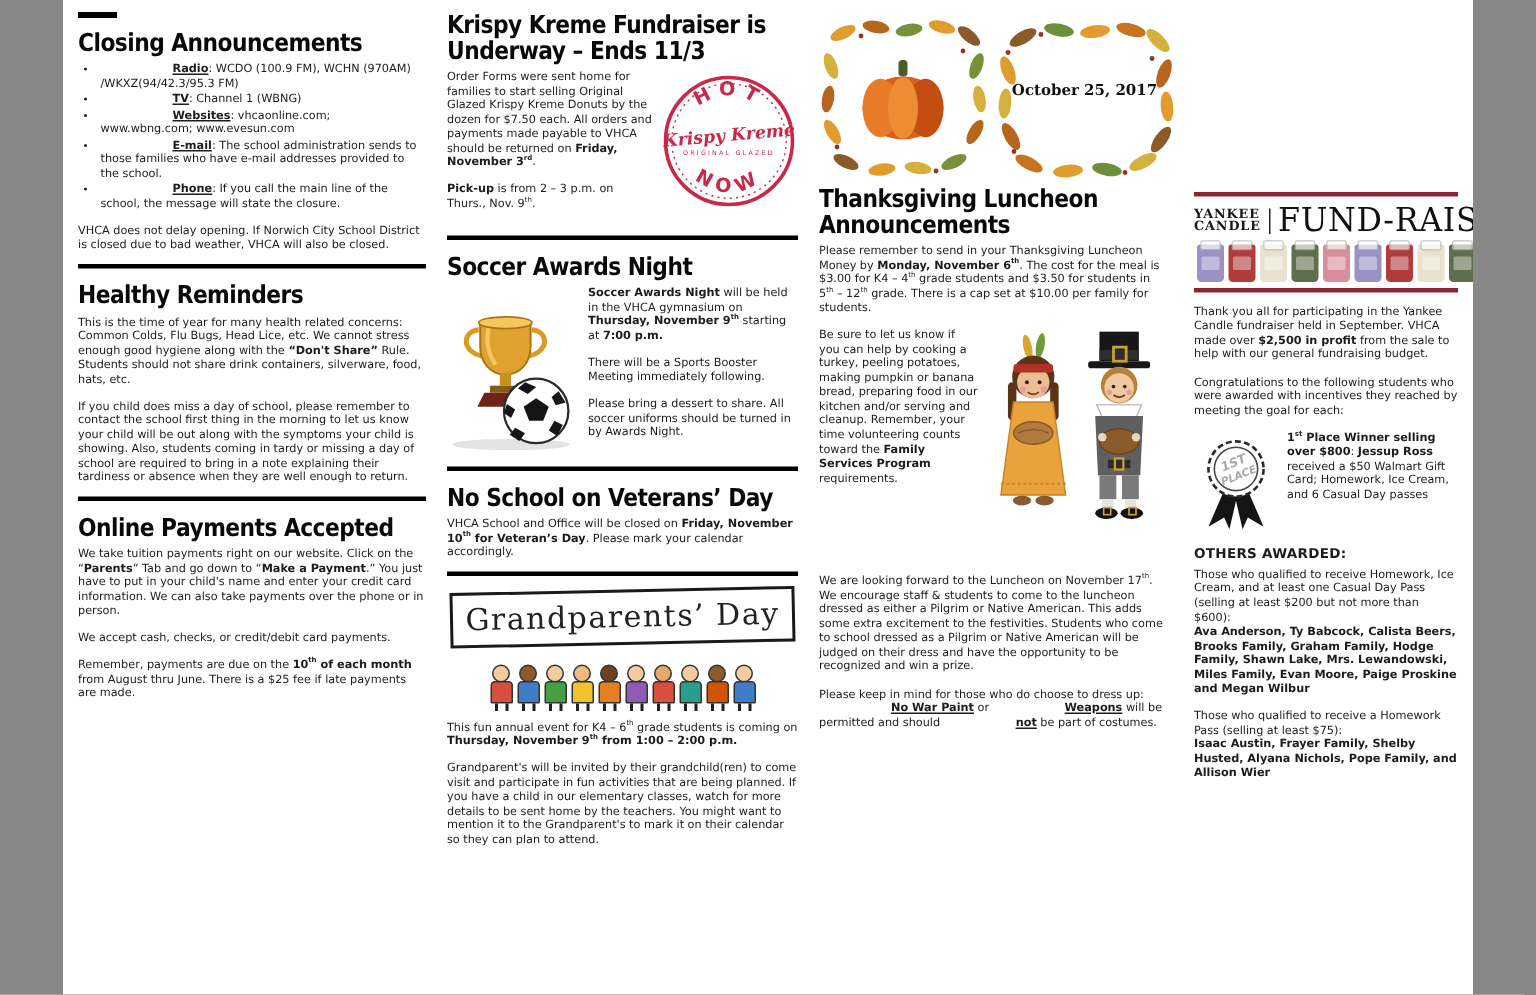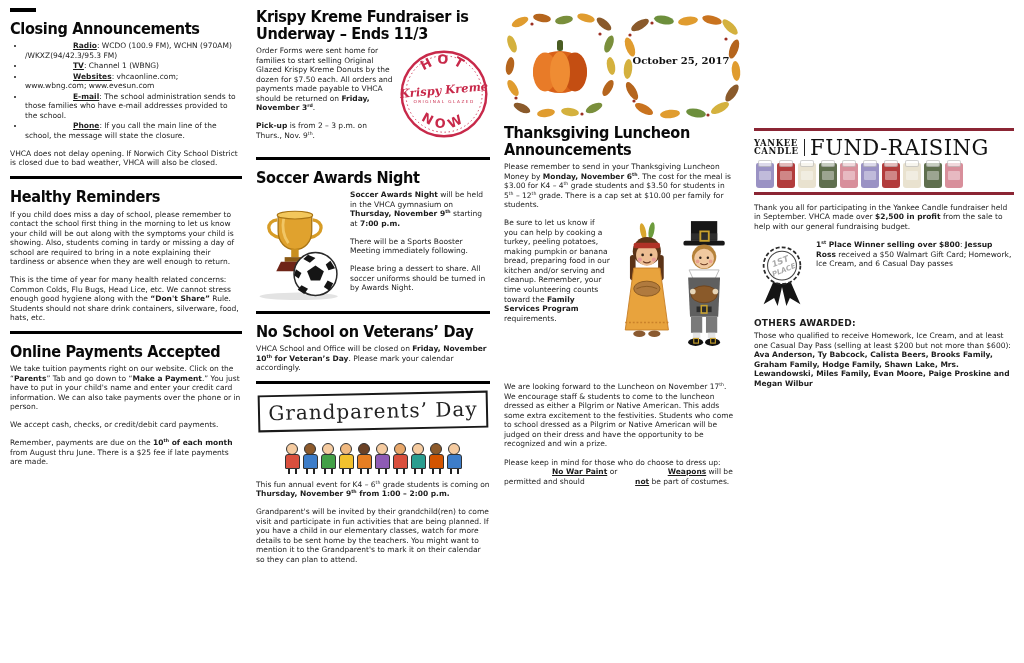--- a/index.html
+++ b/index.html
@@ -1,16 +1,16 @@
 <!DOCTYPE html>
 <html><head>
 <meta charset="utf-8">
 <style>
   html,body{margin:0;padding:0;background:#888;}
-  .page{position:relative;width:1024px;height:663px;background:#fff;overflow:hidden;
+  .page{position:relative;width:940px;height:663px;background:#fff;overflow:hidden;
         font-family:"DejaVu Sans",sans-serif;color:#1c1c1c;font-size:7.5px;line-height:1.27;
         display:flex;gap:14px;padding:8px 10px 0 10px;box-sizing:border-box;margin:0 auto;justify-content:center;}
   .col{flex:none;}
   .col1{width:232px;}
   .col2{width:234px;}
   .righthalf{flex:1;display:flex;flex-direction:column;min-width:0;}
   .rightcols{display:flex;gap:18px;flex:1;}
   .col3{width:232px;flex:none;}
   .col4{flex:1;min-width:0;}
 
@@ -91,22 +91,22 @@
         <li><span class="b u">E-mail</span><span>: The school administration sends to those families who have e-mail addresses provided to the school.</span></li>
         <li><span class="b u">Phone</span><span>: If you call the main line of the school, the message will state the closure.</span></li>
       </ul>
       <p class="p">VHCA does not delay opening.  If Norwich City School District is closed due to bad weather, VHCA will also be closed.</p>
     </section>
 
     <div class="rule"></div>
 
     <section>
       <span class="h">Healthy Reminders</span>
+      <p class="p"><span>This is the time of year for many health related concerns: Common Colds, Flu Bugs, Head Lice, etc.  We cannot stress enough good hygiene along with the </span><span class="b">“Don't Share”</span><span> Rule.  Students should not share drink containers, silverware, food, hats, etc.</span></p>
       <p class="p">If you child does miss a day of school, please remember to contact the school first thing in the morning to let us know your child will be out along with the symptoms your child is showing.  Also, students coming in tardy or missing a day of school are required to bring in a note explaining their tardiness or absence when they are well enough to return.</p>
-      <p class="p"><span>This is the time of year for many health related concerns: Common Colds, Flu Bugs, Head Lice, etc.  We cannot stress enough good hygiene along with the </span><span class="b">“Don't Share”</span><span> Rule.  Students should not share drink containers, silverware, food, hats, etc.</span></p>
     </section>
 
     <div class="rule"></div>
 
     <section>
       <span class="h">Online Payments Accepted</span>
       <p class="p"><span>We take tuition payments right on our website.  Click on the “</span><span class="b">Parents</span><span>” Tab and go down to “</span><span class="b">Make a Payment</span><span>.”  You just have to put in your child's name and enter your credit card information.  We can also take payments over the phone or in person.</span></p>
       <p class="p">We accept cash, checks, or credit/debit card payments.</p>
       <p class="p"><span>Remember, payments are due on the </span><span class="b">10</span><sup class="b">th</sup><span class="b"> of each month</span><span> from August thru June.  There is a $25 fee if late payments are made.</span></p>
     </section>
@@ -408,33 +408,35 @@
               </div>
               <div class="jar" style="background: rgb(216, 143, 155);">
                 <div class="jar-lid"></div>
                 <div class="jar-label"></div>
               </div>
             </div>
           <div class="yc-line" style="background: rgb(139, 37, 52);"></div>
         </div>
 
         <p class="p"><span>Thank you all for participating in the Yankee Candle fundraiser held in September.  VHCA made over </span><span class="b">$2,500 in profit</span><span> from the sale to help with our general fundraising budget.</span></p>
+        <p class="p">Congratulations to the following students who were awarded with incentives they reached by meeting the goal for each:</p>
 
         <div class="award-wrap">
           <svg class="rosette" viewBox="0 0 64 78">
             <polygon points="24,40 11,70 23,63 27,72 33,46" fill="#151515"></polygon>
             <polygon points="40,40 53,70 41,63 37,72 31,46" fill="#151515"></polygon>
             <circle cx="32" cy="26" r="21" fill="#ffffff" stroke="#2a2a2a" stroke-width="2" stroke-dasharray="4.5 2.5"></circle>
             <circle cx="32" cy="26" r="16.5" fill="#ffffff" stroke="#444" stroke-width="1.2"></circle>
             <g transform="rotate(-22 32 26)" fill="#a9a9a9" font-family="DejaVu Sans" font-style="italic" font-weight="bold" text-anchor="middle">
               <text x="32" y="24" font-size="9.5">1ST</text>
               <text x="32" y="34" font-size="8">PLACE</text>
             </g>
           </svg>
           <p class="p"><span class="b">1</span><sup class="b">st</sup><span class="b"> Place Winner selling over $800</span><span>: </span><span class="b">Jessup Ross</span><span> received a $50 Walmart Gift Card; Homework, Ice Cream, and 6 Casual Day passes</span></p>
         </div>
 
         <div class="others-h clear">OTHERS AWARDED:</div>
         <p class="p"><span>Those who qualified to receive Homework, Ice Cream, and at least one Casual Day Pass (selling at least $200 but not more than $600):</span><br><span class="b">Ava Anderson, Ty Babcock, Calista Beers, Brooks Family, Graham Family, Hodge Family, Shawn Lake, Mrs. Lewandowski, Miles Family, Evan Moore, Paige Proskine and Megan Wilbur</span></p>
+        <p class="p"><span>Those who qualified to receive a Homework Pass (selling at least $75):</span><br><span class="b">Isaac Austin, Frayer Family, Shelby Husted, Alyana Nichols, Pope Family, and Allison Wier</span></p>
       </div>
     </div>
   </div>
 </div>
 
 </body></html>

